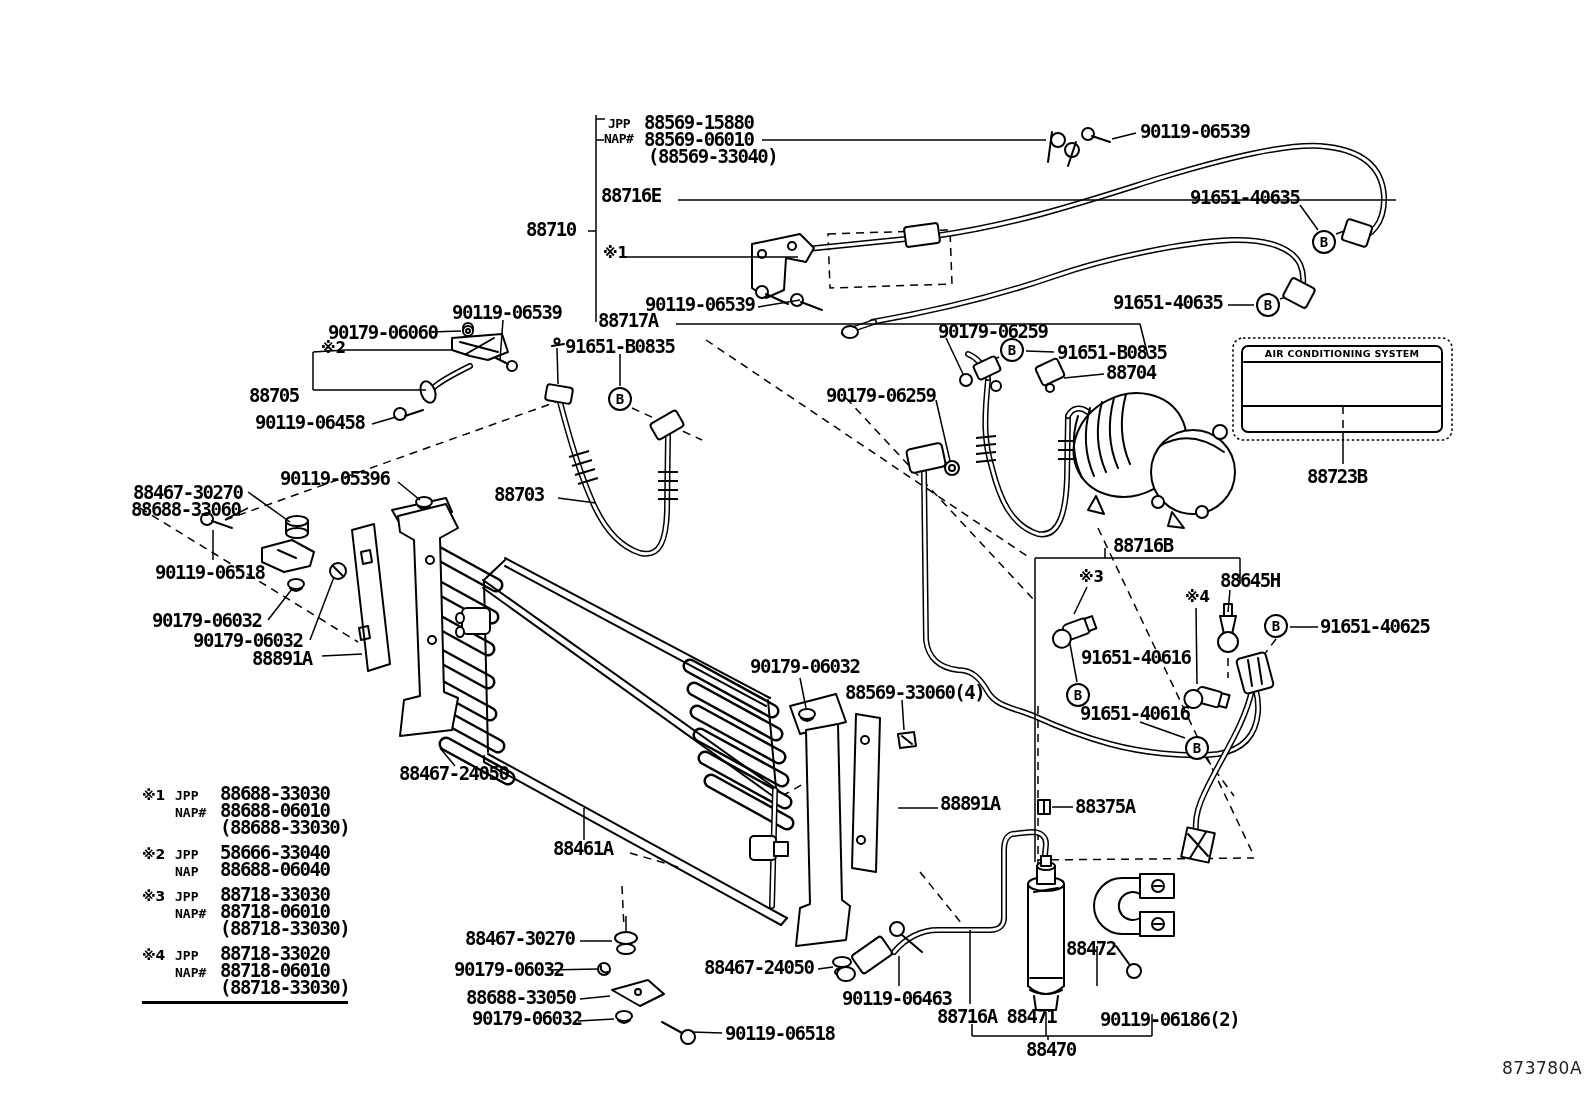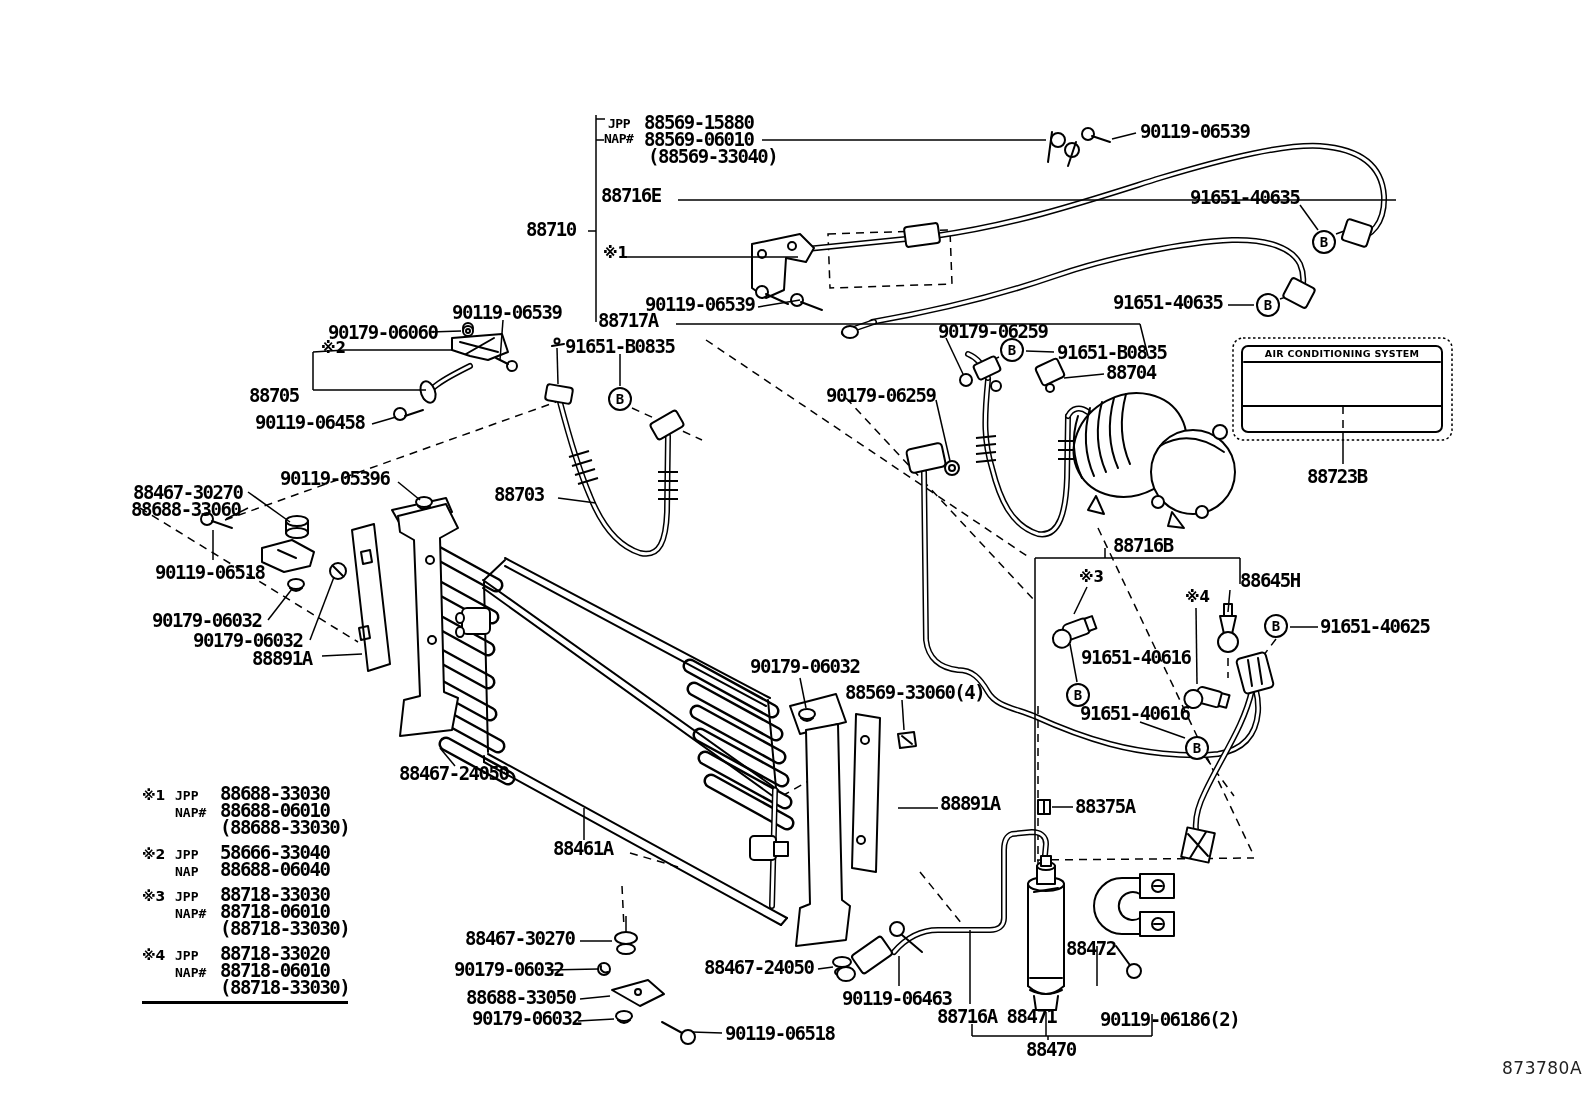--- a/index.html
+++ b/index.html
@@ -413,21 +413,21 @@
       <div class="lbl" style="left: 133px; top: 483px;">88467-30270</div>
       <div class="lbl" style="left: 131px; top: 500px;">88688-33060</div>
       <div class="lbl" style="left: 280px; top: 469px;">90119-05396</div>
       <div class="lbl" style="left: 494px; top: 485px;">88703</div>
       <div class="lbl" style="left: 155px; top: 563px;">90119-06518</div>
       <div class="lbl" style="left: 152px; top: 611px;">90179-06032</div>
       <div class="lbl" style="left: 193px; top: 631px;">90179-06032</div>
       <div class="lbl" style="left: 252px; top: 649px;">88891A</div>
       <div class="lbl" style="left: 1113px; top: 536px;">88716B</div>
       <div class="lbl mark" style="left: 1079px; top: 570px;">※3</div>
-      <div class="lbl" style="left: 1220px; top: 571px; margin-left: 20px;">88645H</div>
+      <div class="lbl" style="left: 1220px; top: 571px;">88645H</div>
       <div class="lbl mark" style="left: 1185px; top: 590px;">※4</div>
       <div class="lbl" style="left: 1320px; top: 617px;">91651-40625</div>
       <div class="lbl" style="left: 1081px; top: 648px;">91651-40616</div>
       <div class="lbl" style="left: 1080px; top: 704px;">91651-40616</div>
       <div class="lbl" style="left: 750px; top: 657px;">90179-06032</div>
       <div class="lbl" style="left: 845px; top: 683px;">88569-33060(4)</div>
       <div class="lbl" style="left: 940px; top: 794px;">88891A</div>
       <div class="lbl" style="left: 1075px; top: 797px;">88375A</div>
       <div class="lbl" style="left: 399px; top: 764px;">88467-24050</div>
       <div class="lbl" style="left: 553px; top: 839px;">88461A</div>

